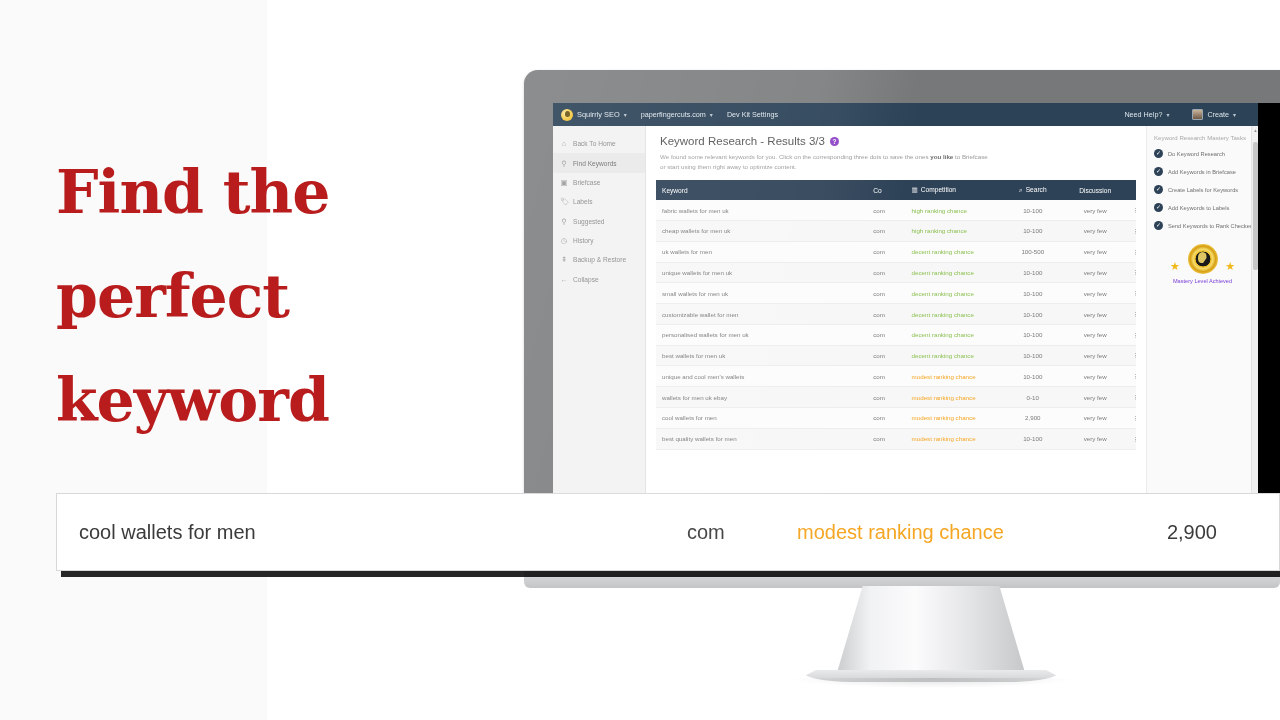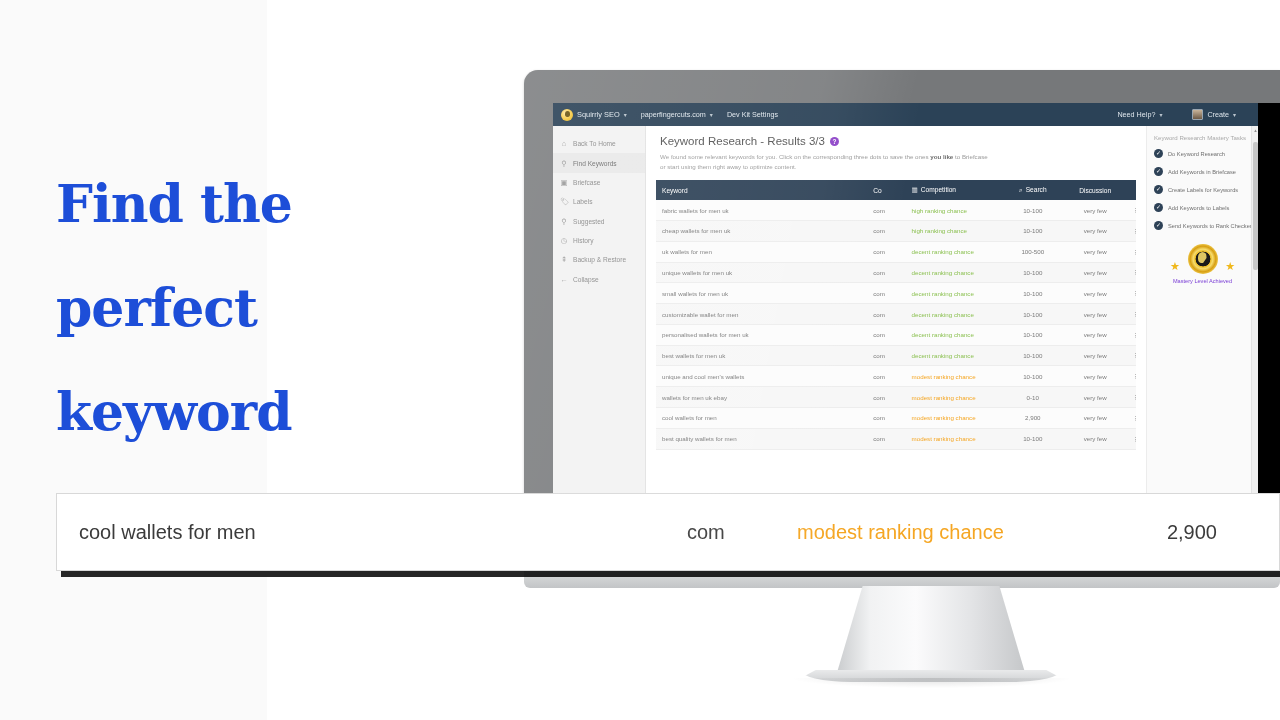--- a/index.html
+++ b/index.html
@@ -10,27 +10,27 @@
   }
   body { position: relative; background: #fdfdfd; }
 
   
   .bg-left  { position:absolute; left:0;   top:0; width:267px;  height:720px; background:#fafafa; }
   .bg-right { position:absolute; left:267px; top:0; width:1013px; height:720px; background:#ffffff; }
 
   
   .headline {
     position: absolute;
-    left: 56px; top: 152px; width: 460px;
+    left: 56px; top: 140px; width: 460px;
     font-family: "DejaVu Serif", "Liberation Serif", serif;
     font-weight: 700;
-    font-size: 52px;
+    font-size: 60px;
     line-height: 104px;
     letter-spacing: -1px;
-    color: #1d4ed8;
+    color: #b91c1c;
     white-space: pre-line;
   }
 
   
   .monitor { position:absolute; left:524px; top:70px; width:756px; height:500px; }
   .bezel {
     position:absolute; left:0; top:0; width:756px; height:492px;
     background:#76787a;
     border-radius: 14px 0 0 0;
     box-shadow: 0 1px 3px rgba(0,0,0,.18);
@@ -89,21 +89,21 @@
     background: radial-gradient(circle at 38% 34%, #ffe9a8, #f5c83c 58%, #e0ad22);
     position:relative;
   }
   .brand-logo::after{
     content:""; position:absolute; left:3.5px; top:2.6px; width:5px; height:6px;
     background:#6b5612; border-radius:50% 50% 45% 45%;
   }
   .brand-name { font-size:7.4px; }
   .caret { font-size:6px; opacity:.8; }
   .tb-item { margin-right:14px; display:flex; align-items:center; gap:4px; font-size:7.2px; white-space:nowrap; }
-  .tb-right { margin-left:auto; display:flex; align-items:center; gap:16px; }
+  .tb-right { margin-left:auto; display:flex; align-items:center; gap:9px; }
   .avatar {
     width:11px; height:11px; border-radius:1px;
     background: linear-gradient(#c9b49a,#6d5a47);
     border:1px solid #9aa6b1;
   }
 
   .body-wrap { display:flex; height: 425px; }
 
   .sidebar {
     width: 93px; background:#f2f2f2; border-right:1px solid #e2e2e2;

